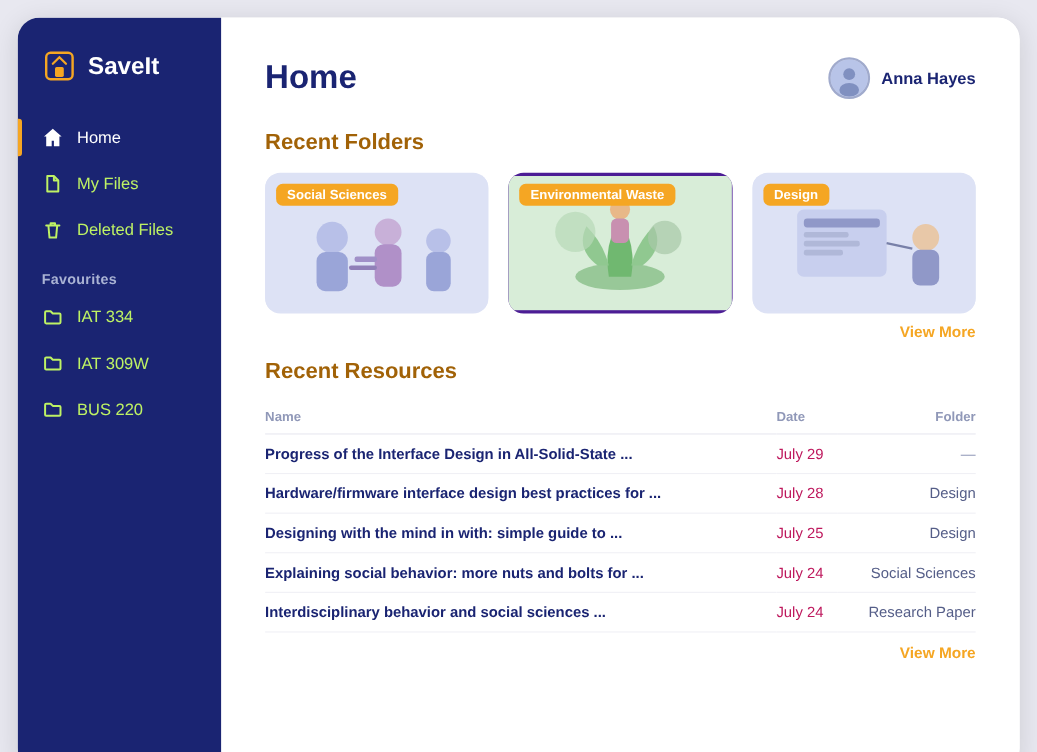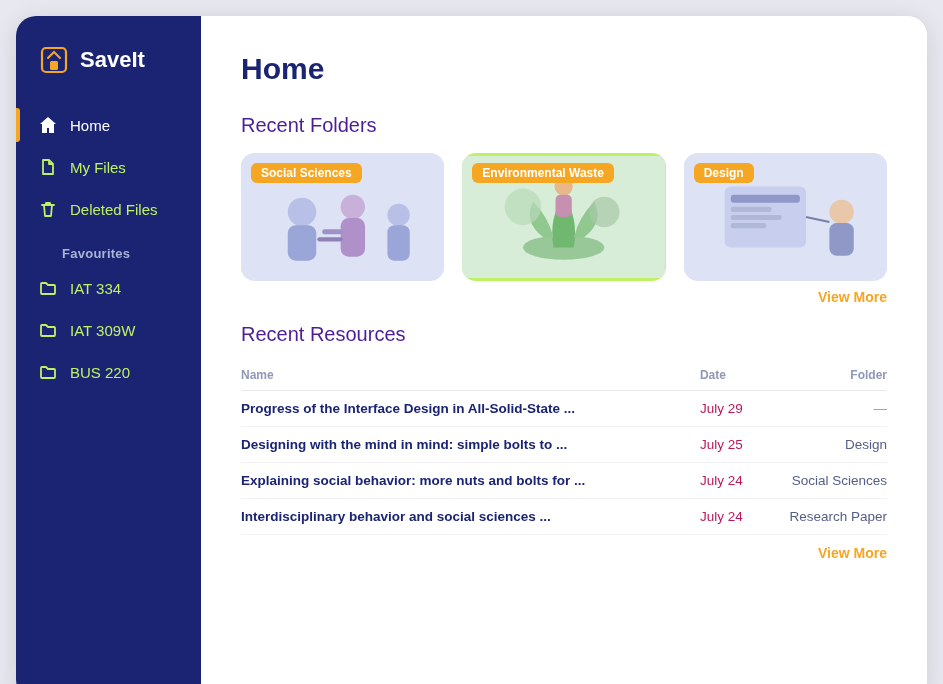--- a/index.html
+++ b/index.html
@@ -76,21 +76,20 @@
       width: 20px;
       height: 20px;
       flex-shrink: 0;
     }
     .sidebar-section-label {
       color: #aab3d4;
       font-size: 13px;
       font-weight: 600;
       padding: 16px 22px 6px 22px;
       letter-spacing: 0.02em;
-      margin-left: 24px;
     }
     
     .main {
       flex: 1;
       background: #fff;
       padding: 36px 40px 20px 40px;
       overflow-y: auto;
       display: flex;
       flex-direction: column;
     }
@@ -121,22 +120,22 @@
       justify-content: center;
       overflow: hidden;
     }
     .user-name {
       font-size: 15px;
       font-weight: 600;
       color: #1a2472;
     }
     .section-title {
       font-size: 20px;
-      font-weight: 400;
-      color: #4c1d95;
+      font-weight: 700;
+      color: #a16207;
       margin-bottom: 16px;
     }
     
     .folders-grid {
       display: grid;
       grid-template-columns: repeat(3, 1fr);
       gap: 18px;
       margin-bottom: 8px;
     }
     .folder-card {
@@ -284,20 +283,30 @@
         <path d="M3 6a1 1 0 011-1h4l2 2h6a1 1 0 011 1v7a1 1 0 01-1 1H4a1 1 0 01-1-1V6z" stroke-linejoin="round"></path>
       </svg>
       <span>BUS 220</span>
     </div>
   </nav>
 
   <main class="main">
 
     <div class="main-header">
       <h1 class="main-title">Home</h1>
+      <div class="user-info">
+        <div class="user-avatar">
+          <svg viewBox="0 0 38 38" width="38" height="38">
+            <circle cx="19" cy="19" r="19" fill="#b8c4e8"></circle>
+            <circle cx="19" cy="15" r="6" fill="#8090c0"></circle>
+            <ellipse cx="19" cy="31" rx="10" ry="7" fill="#8090c0"></ellipse>
+          </svg>
+        </div>
+        <span class="user-name">Anna Hayes</span>
+      </div>
     </div>
 
     <h2 class="section-title">Recent Folders</h2>
     <div class="folders-grid">
 
       <div class="folder-card card-social">
         <span class="folder-card-label">Social Sciences</span>
         <div class="folder-card-bg">
           <svg viewBox="0 0 200 120" width="100%" height="100%">
             <rect width="200" height="120" fill="#dde2f5"></rect>
@@ -307,21 +316,21 @@
             <ellipse cx="110" cy="50" rx="12" ry="12" fill="#c8b0d8"></ellipse>
             <rect x="98" y="61" width="24" height="38" rx="8" fill="#b090c8"></rect>
             <rect x="80" y="72" width="20" height="5" rx="2" fill="#a090c8"></rect>
             <rect x="75" y="80" width="25" height="4" rx="2" fill="#9080b8"></rect>
             <ellipse cx="155" cy="58" rx="11" ry="11" fill="#b8c0e8"></ellipse>
             <rect x="144" y="68" width="22" height="35" rx="7" fill="#9aa5d8"></rect>
           </svg>
         </div>
       </div>
 
-      <div class="folder-card" style="background:#bef264;">
+      <div class="folder-card" style="background:#4c1d95;">
         <span class="folder-card-label">Environmental Waste</span>
         <div class="folder-card-bg">
           <svg viewBox="0 0 200 120" width="100%" height="100%">
             <rect width="200" height="120" fill="#d8edd8"></rect>
 
             <ellipse cx="100" cy="90" rx="40" ry="12" fill="#98c898"></ellipse>
             <path d="M90 90 Q85 60 100 40 Q115 60 110 90" fill="#70b870"></path>
             <path d="M80 80 Q60 65 70 45 Q85 60 90 80" fill="#90c890"></path>
             <path d="M120 80 Q140 65 130 45 Q115 60 110 80" fill="#90c890"></path>
             <circle cx="60" cy="50" r="18" fill="#b8d8b8" opacity="0.7"></circle>
@@ -364,21 +373,26 @@
           <th class="col-folder">Folder</th>
         </tr>
       </thead>
       <tbody>
         <tr>
           <td><span class="resource-name">Progress of the Interface Design in All-Solid-State ...</span></td>
           <td class="resource-date">July 29</td>
           <td class="resource-folder-dash">—</td>
         </tr>
         <tr>
-          <td><span class="resource-name">Designing with the mind in mind: simple bolts to ...</span></td>
+          <td><span class="resource-name">Hardware/firmware interface design best practices for ...</span></td>
+          <td class="resource-date">July 28</td>
+          <td class="resource-folder">Design</td>
+        </tr>
+        <tr>
+          <td><span class="resource-name">Designing with the mind in with: simple guide to ...</span></td>
           <td class="resource-date">July 25</td>
           <td class="resource-folder">Design</td>
         </tr>
         <tr>
           <td><span class="resource-name">Explaining social behavior: more nuts and bolts for ...</span></td>
           <td class="resource-date">July 24</td>
           <td class="resource-folder">Social Sciences</td>
         </tr>
         <tr>
           <td><span class="resource-name">Interdisciplinary behavior and social sciences ...</span></td>

